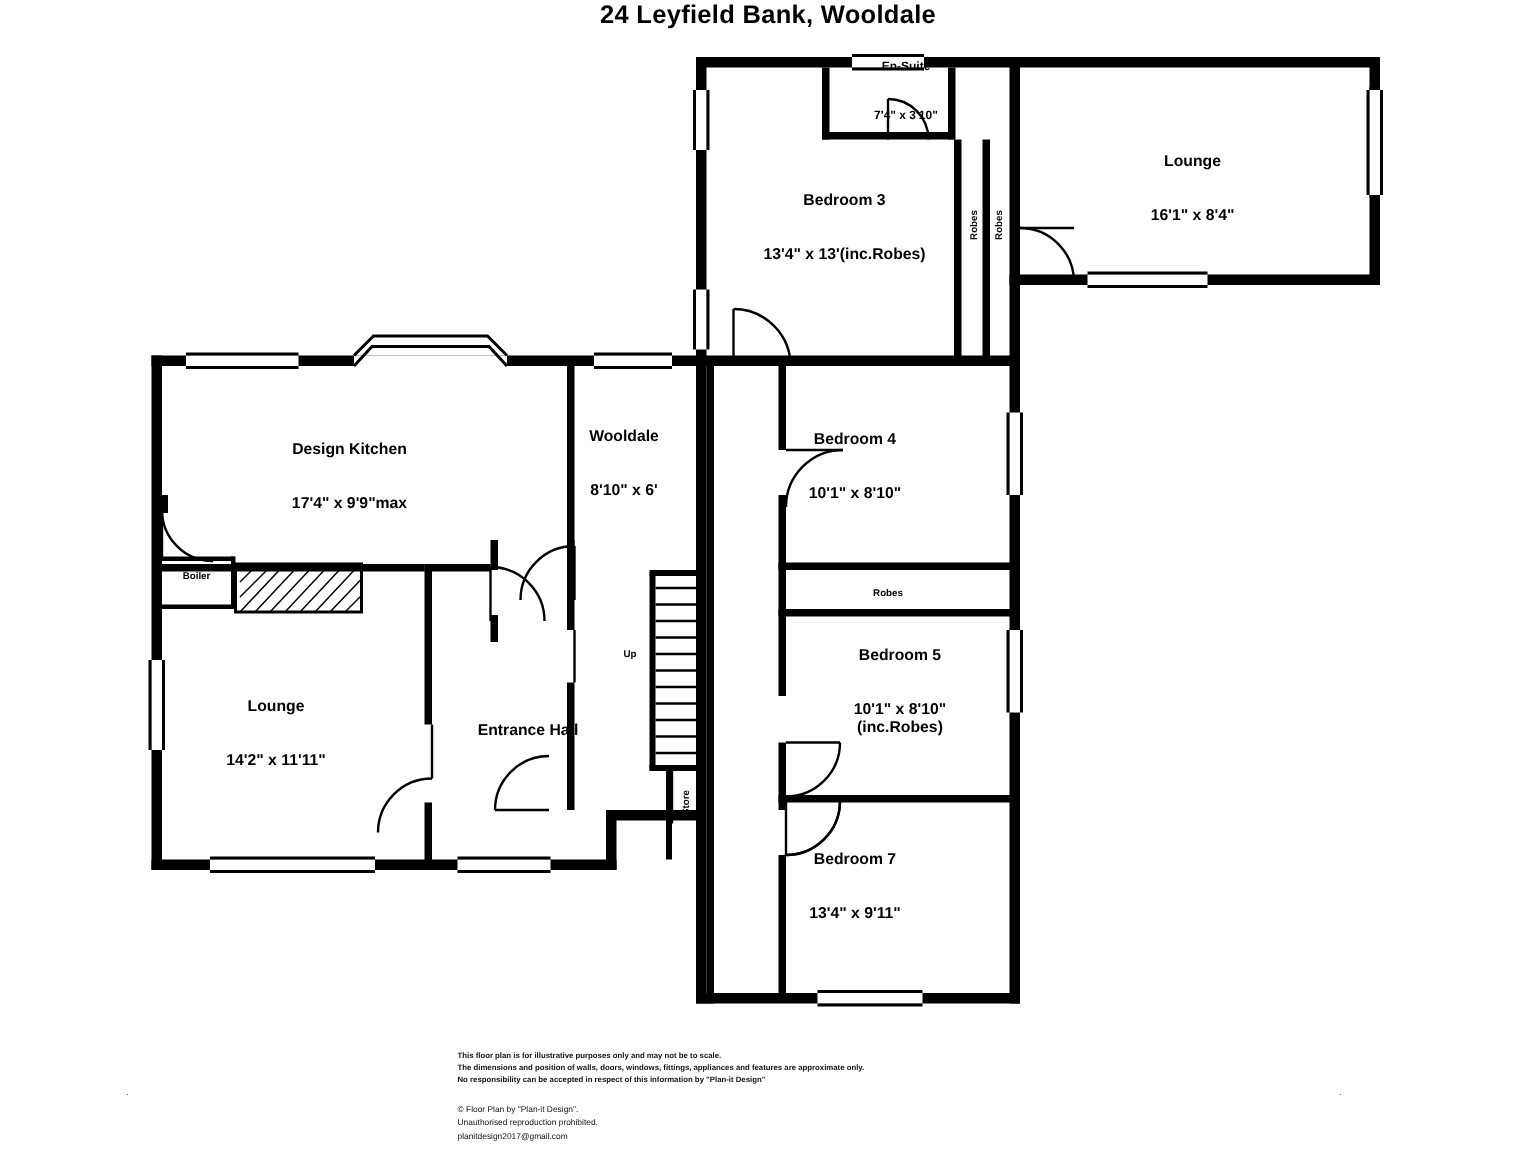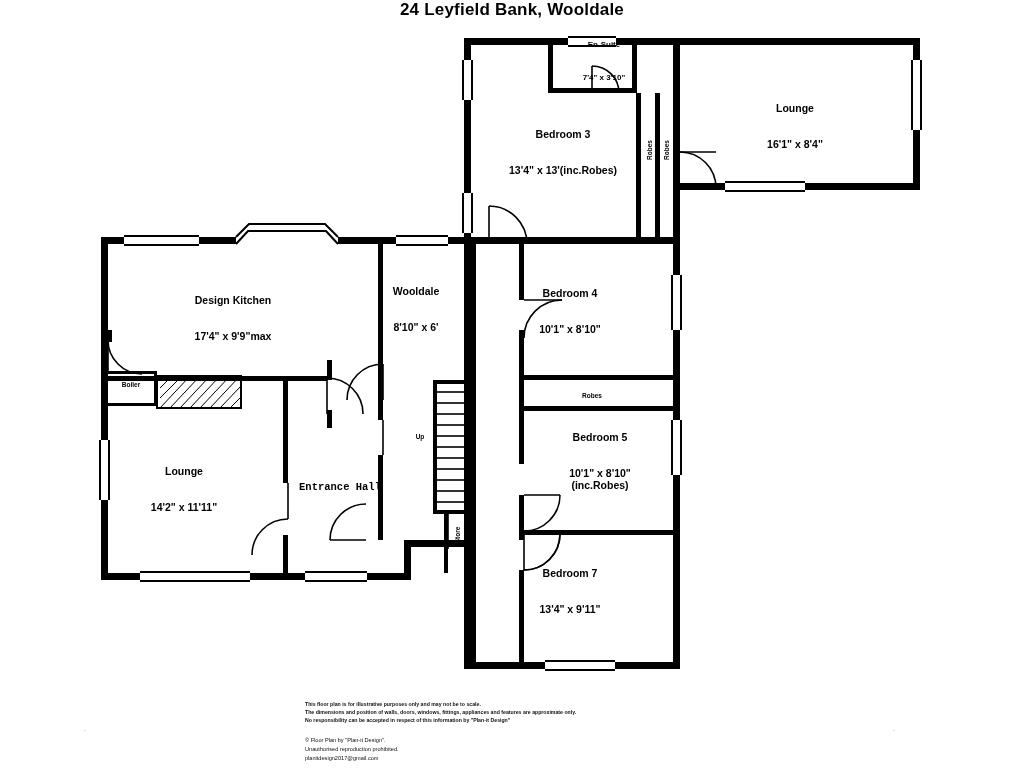--- a/index.html
+++ b/index.html
@@ -328,21 +328,21 @@
   <span class="name">Bedroom 5</span>
   <span class="dim">10'1" x 8'10"
 (inc.Robes)</span>
 </div>
 
 <div class="lbl room-lbl ctr" style="left:184px; top:483px;">
   <span class="name">Lounge</span>
   <span class="dim">14'2" x 11'11"</span>
 </div>
 
-<div class="lbl room-lbl ctr" style="left:340px; top:481px;font-family:Liberation Mono, monospace;">
+<div class="lbl room-lbl ctr" style="left:352px; top:481px;">
   <span class="name">Entrance Hall</span>
 </div>
 
 <div class="lbl tiny-lbl vert" style="left:454px; top:535px;">
   <span class="name">Store</span>
 </div>
 
 <div class="lbl room-lbl ctr" style="left:570px; top:585px;">
   <span class="name">Bedroom 7</span>
   <span class="dim">13'4" x 9'11"</span>

